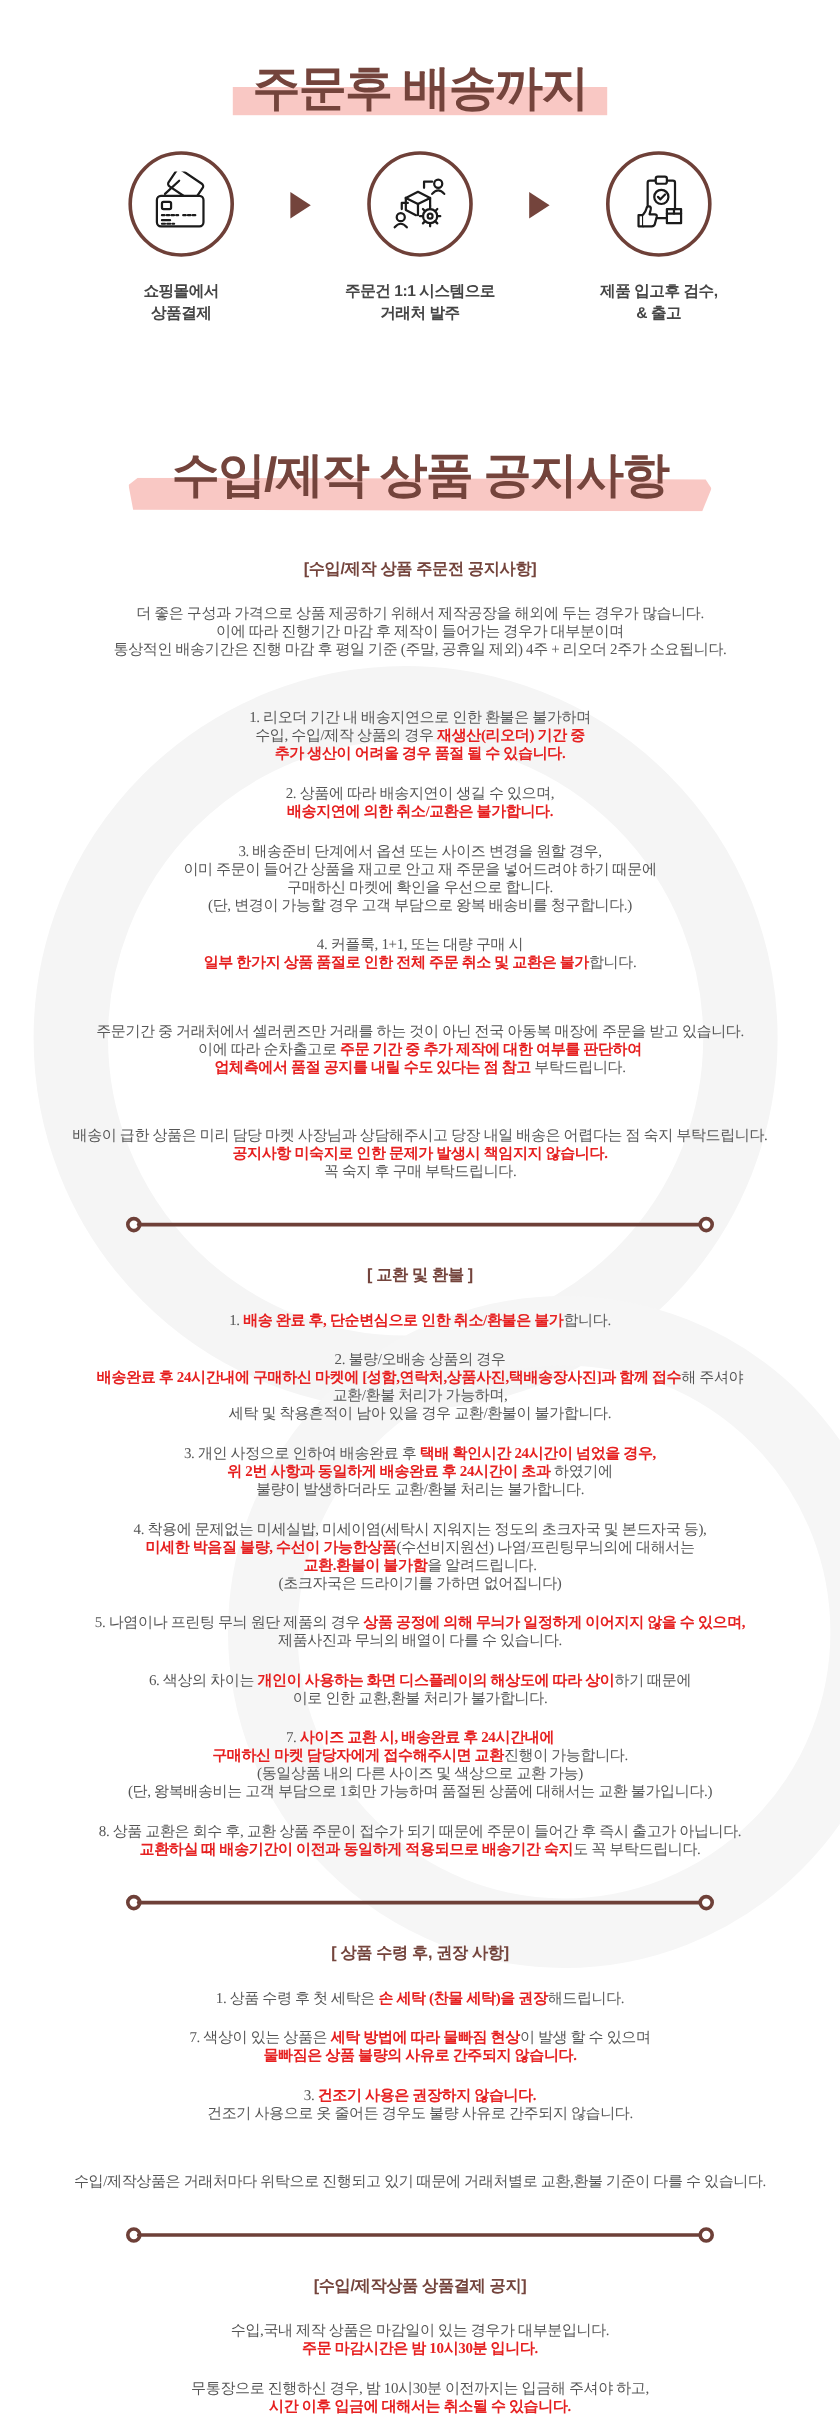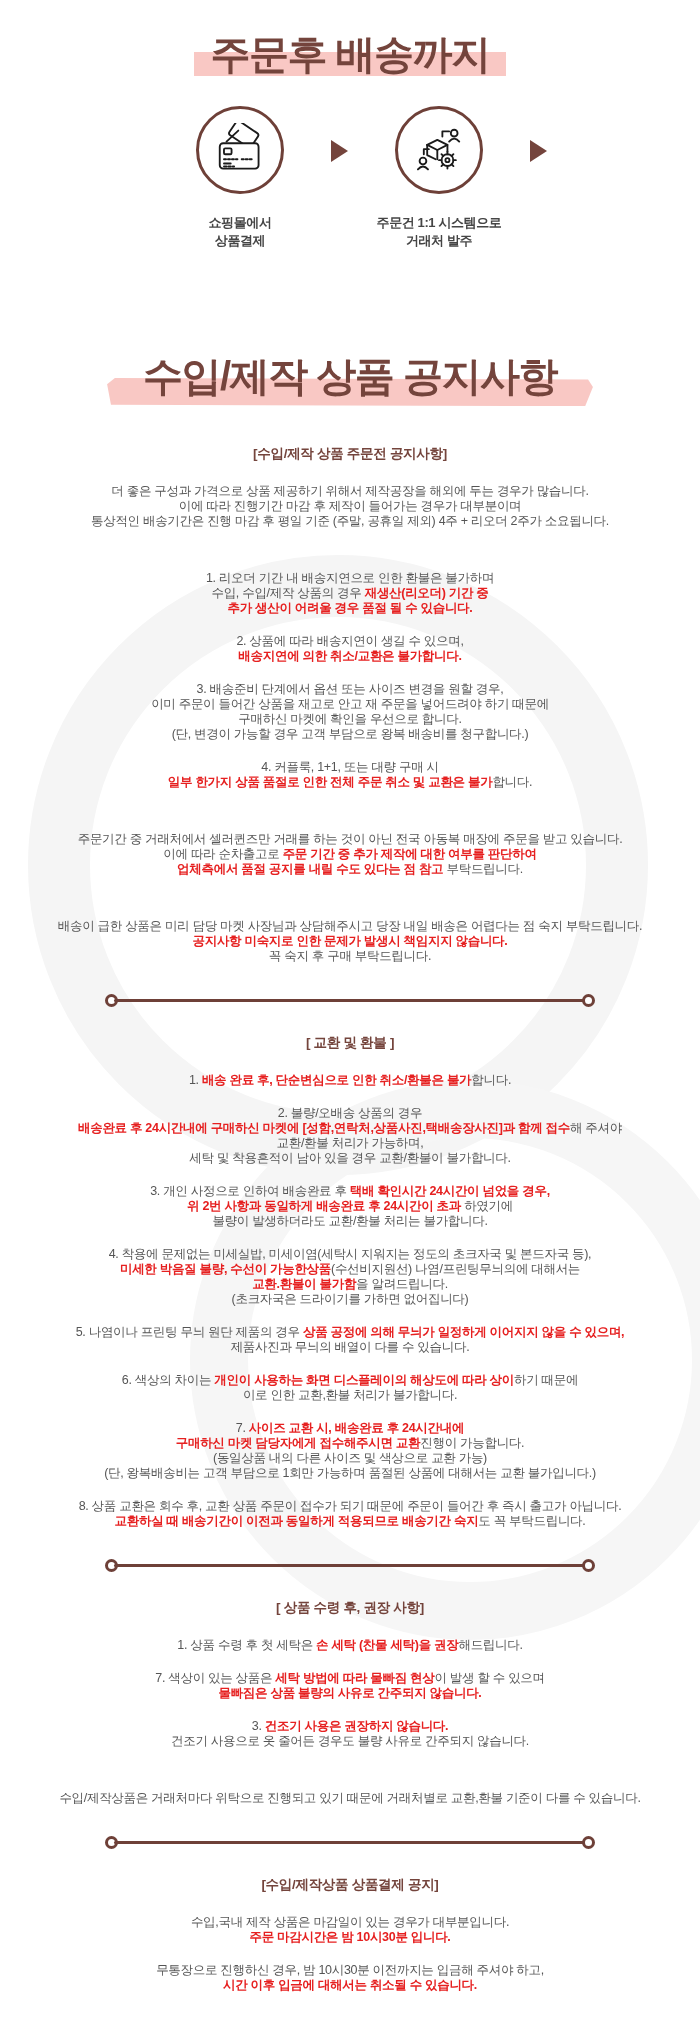--- a/index.html
+++ b/index.html
@@ -10,21 +10,21 @@
     --divider:#6e4038;
     --ink:#1b1b1b;
   }
   *{margin:0;padding:0;box-sizing:border-box;}
   html,body{background:#ffffff;}
   body{font-family:"Liberation Sans","DejaVu Sans",sans-serif;}
   .page{position:relative;width:700px;height:2030px;margin:0 auto;background:#fff;overflow:hidden;}
   .watermark{position:absolute;border-radius:50%;z-index:0;}
   .wm1{left:28px;top:555px;width:620px;height:620px;border:62px solid #f5f5f5;}
   .wm2{left:190px;top:1080px;width:560px;height:560px;border:58px solid #f6f6f6;}
-  .content{position:relative;z-index:1;padding-top:28px;}
+  .content{position:relative;z-index:1;padding-top:48px;}
 
   
   .big-title{text-align:center;font-weight:800;color:var(--brown);letter-spacing:-1.5px;}
   .t1{font-size:40px;line-height:52px;}
   .t1 .hl{background-image:linear-gradient(transparent 46%, var(--pink) 46%);padding:0 16px;}
   .t2{font-size:40px;line-height:52px;margin-top:100px;}
   .hl2{position:relative;display:inline-block;padding:0 6px;z-index:0;}
   .tape{position:absolute;left:-30px;right:-30px;top:54%;bottom:-8%;background:var(--pink);z-index:-1;
         clip-path:polygon(0% 22%,1.6% 0%,99% 5%,100% 32%,98.4% 100%,0.8% 95%);}
 
@@ -38,21 +38,21 @@
               text-align:center;white-space:pre-line;letter-spacing:-0.4px;}
   .flow-arrow{width:0;height:0;border-top:11px solid transparent;border-bottom:11px solid transparent;
               border-left:17px solid var(--brown);margin:34px 2px 0 2px;}
 
   
   .notice{text-align:center;}
   #sections{margin-top:44px;}
   .s-heading{color:var(--brown);font-weight:700;font-size:13.5px;line-height:16px;margin:0 0 22px;letter-spacing:-0.3px;}
   .blk{margin:0 0 18px;font-size:12.5px;line-height:15px;color:var(--gray);letter-spacing:-0.3px;}
   .blk.sp{margin-top:42px;}
-  .line{min-height:15px;}
+  .line{min-height:15px;font-family:Liberation Serif, serif;}
   .seg-r{color:var(--red);font-weight:700;}
 
   
   .divider{position:relative;width:490px;height:13px;margin:30px auto 28px;}
   .dline{position:absolute;left:9px;right:9px;top:5px;height:3px;background:var(--divider);border-radius:2px;}
   .dot{position:absolute;top:0;width:13px;height:13px;border:3px solid var(--divider);border-radius:50%;background:#fff;}
   .dl{left:0;}
   .dr{right:0;}
 </style>
 </head>
@@ -112,20 +112,37 @@
               <line x1="42" y1="37" x2="42" y2="34"></line>
               <line x1="46.9" y1="39.1" x2="49.1" y2="36.9"></line>
             </svg>
           </div>
           <div class="step-label">주문건 1:1 시스템으로
 거래처 발주</div>
         </div>
 
         <div class="flow-arrow"></div>
 
+        <div class="flow-step">
+          <div class="icon-circle">
+            <svg viewBox="0 0 64 64" fill="none" stroke="#1b1b1b" stroke-width="2.2" stroke-linecap="round" stroke-linejoin="round">
+              <rect x="21" y="9" width="27" height="37" rx="2"></rect>
+              <rect x="29" y="5" width="11" height="7" rx="2" fill="#ffffff"></rect>
+              <circle cx="34.5" cy="25" r="7" fill="#ffffff"></circle>
+              <path d="M31.2 25 l2.4 2.4 l4.6 -4.8"></path>
+              <rect x="40" y="37" width="14" height="14" fill="#ffffff"></rect>
+              <line x1="40" y1="41.5" x2="54" y2="41.5"></line>
+              <line x1="47" y1="37" x2="47" y2="41.5"></line>
+              <path d="M12 43 v11 h4.5 v-11 z" fill="#ffffff"></path>
+              <path d="M16.5 54 h8.5 q2.6 0 3.2 -2.6 l1.7 -6.6 q.6 -2.6 -2 -2.6 h-5 l1.1 -4.8 q.6 -3 -1.9 -3 q-1.8 0 -2.3 2 q-.9 3.6 -3.3 6.1" fill="#ffffff"></path>
+            </svg>
+          </div>
+          <div class="step-label">제품 입고후 검수,
+&amp; 출고</div>
+        </div>
 
       </div>
     </header>
 
     <section class="notice">
       <h2 class="big-title t2"><span class="hl2"><span class="tape"></span><span>수입/제작 상품 공지사항</span></span></h2>
       <div id="sections">
           <div class="s-heading">[수입/제작 상품 주문전 공지사항]</div>
           <div class="blk">
             <div class="line"><span class="seg-n">더 좋은 구성과 가격으로 상품 제공하기 위해서 제작공장을 해외에 두는 경우가 많습니다.</span></div>

